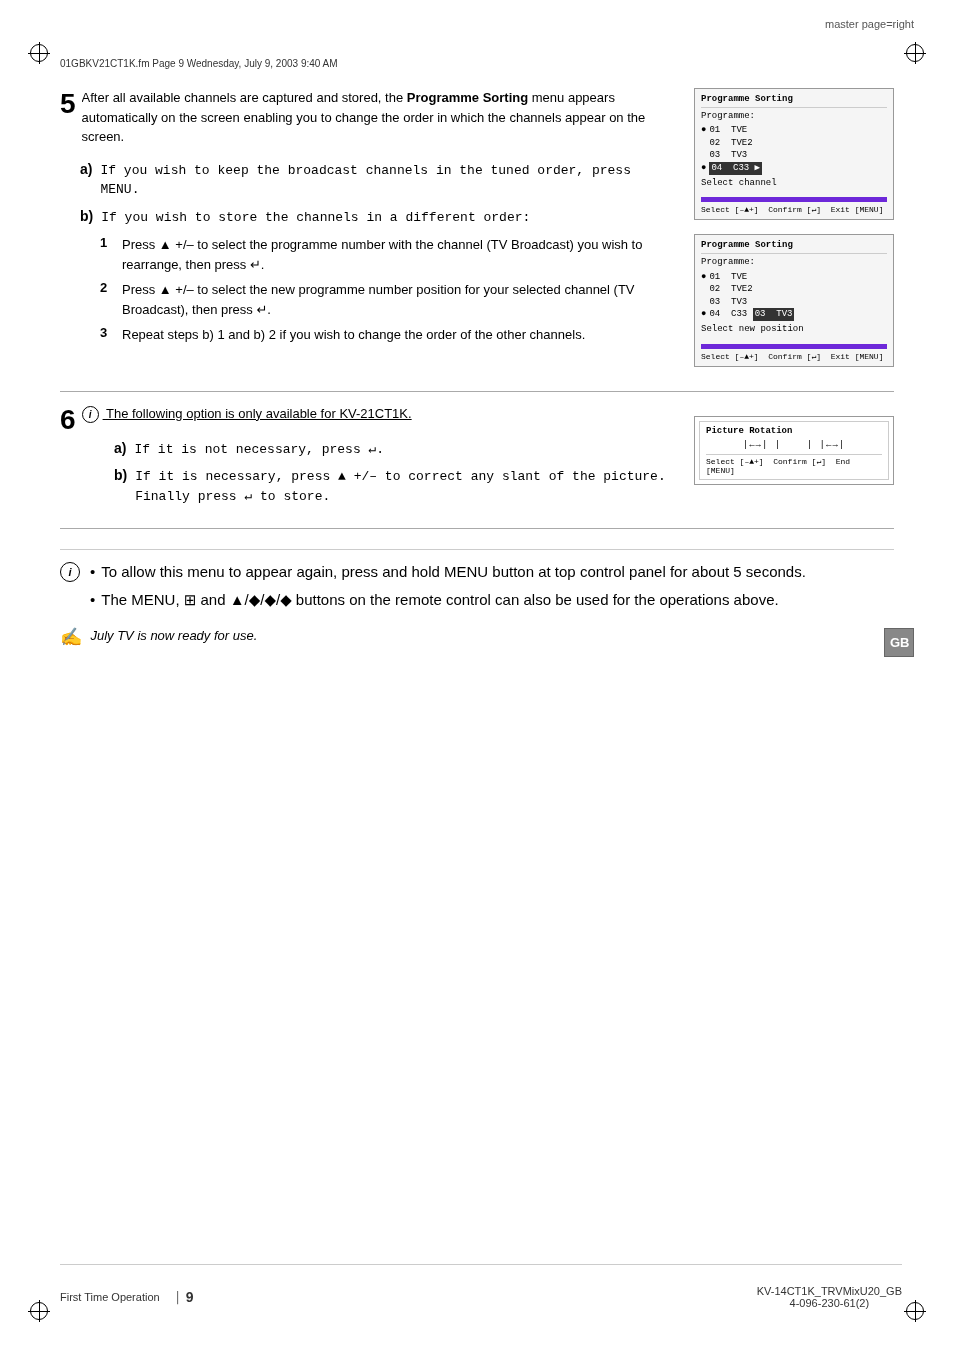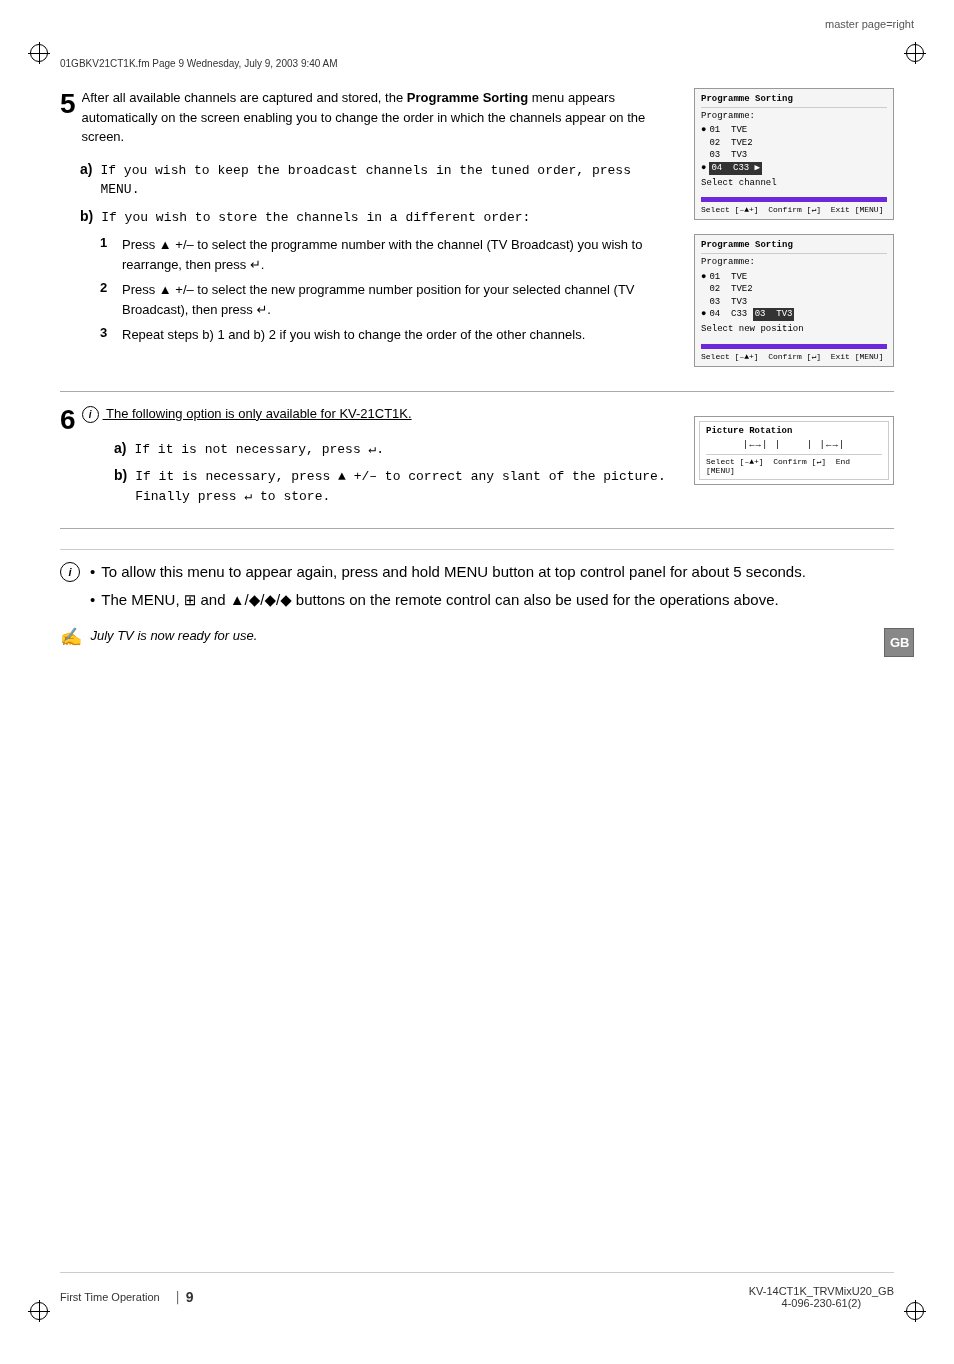--- a/index.html
+++ b/index.html
@@ -304,26 +304,26 @@
     .note-text {
       font-style: italic;
       font-size: 13px;
     }
 
     
     .page-footer {
       position: absolute;
       bottom: 55px;
       left: 60px;
-      right: 60px;
+      right: 52px;
       display: flex;
       justify-content: space-between;
       align-items: center;
       border-top: 1px solid #ccc;
-      padding-top: 12px;
+      padding-top: 20px;
     }
 
     .footer-left {
       font-size: 11px;
       color: #333;
     }
 
     .footer-right {
       font-size: 11px;
       color: #333;

